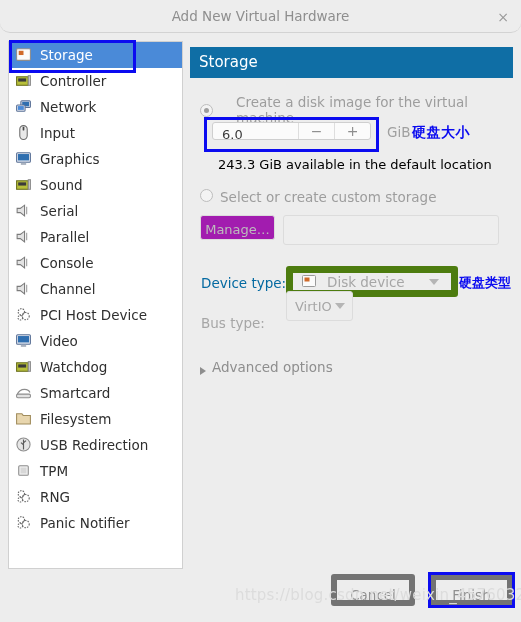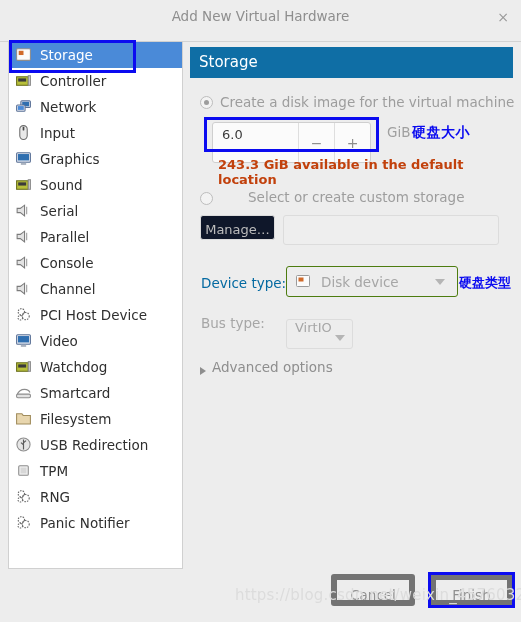--- a/index.html
+++ b/index.html
@@ -11,24 +11,25 @@
   }
   #app {
     position: relative;
     width: 521px; height: 622px;
     background: #ededed;
     box-sizing: border-box;
   }
 
   
   #titlebar {
-    position: absolute; left: 0; top: 0; width: 521px; height: 42px;
+    position: absolute; left: 0; top: 0; width: 521px; height: 33px;
     background: #ededed;
     border-bottom: 1px solid #d3d3d3;
     box-sizing: border-box;
+    border-radius: 10px;
   }
   #title-text {
     position: absolute; left: 0; top: 0; width: 521px;
     line-height: 32px; text-align: center;
     font-size: 13.5px; color: #8e8e8e;
   }
   #close-btn {
     position: absolute; right: 8px; top: 7px;
     width: 20px; height: 20px;
     line-height: 20px; text-align: center;
@@ -69,43 +70,43 @@
     width: 323px; height: 31px;
     background: #0f6ea5;
   }
   #banner-text {
     position: absolute; left: 9px; top: 0; line-height: 31px;
     font-size: 15px; color: #ffffff;
   }
 
   .dim   { color: #9d9d9d; }
 
-  #opt1-row { position: absolute; left: 200px; top: 94px; display: flex; align-items: center; }
-  #opt2-row { position: absolute; left: 200px; top: 189px; display: flex; align-items: flex-end; gap: 28px; }
+  #opt1-row { position: absolute; left: 200px; top: 94px; display: flex; align-items: center; gap: 16px; }
+  #opt2-row { position: absolute; left: 200px; top: 189px; display: flex; align-items: flex-start; }
   .radio {
     width: 13px; height: 13px; border-radius: 50%;
     border: 1px solid #bdbdbd; background: #f3f3f3;
     box-sizing: border-box; position: relative; flex: 0 0 13px;
   }
   .radio.on::after {
     content: ""; position: absolute; left: 3px; top: 3px;
     width: 5px; height: 5px; border-radius: 50%; background: #9d9d9d;
   }
   .radio-label { margin-left: 7px; font-size: 13.5px; }
 
   
   #spin-annot {
     position: absolute; left: 204px; top: 117px;
     width: 175px; height: 35px;
     border: 3px solid #0b0bf0; box-sizing: border-box;
     pointer-events: none;
   }
   #spin {
     position: absolute; left: 212px; top: 122px;
-    width: 159px; height: 41px;
+    width: 159px; height: 18px;
     background: #fbfbfb; border: 1px solid #cfcfcf;
     border-radius: 3px; box-sizing: border-box;
     display: flex; align-items: stretch;
   }
   #spin-value {
     flex: 1 1 auto; line-height: 23px; padding-left: 9px;
     font-size: 13px; color: #3c3c3c;
   }
   .spin-btn {
     width: 35px; border-left: 1px solid #dedede;
@@ -116,66 +117,66 @@
     position: absolute; left: 387px; top: 124px;
     font-size: 13.5px; color: #a0a0a0;
   }
   #annot-size {
     position: absolute; left: 412px; top: 124px;
     font-size: 14px; color: #0b0bf0; font-weight: bold;
     letter-spacing: 0.5px;
   }
   #avail-text {
     position: absolute; left: 218px; top: 157px;
-    font-size: 13px; color: #c2410c; font-weight: bold;
+    font-size: 13px; color: #000000;
   }
 
   
   #manage-btn {
     position: absolute; left: 200px; top: 215px;
     width: 75px; height: 25px;
     border: 1px solid #dcdcdc; border-radius: 3px;
-    background: #0f172a; box-sizing: border-box;
+    background: #a21caf; box-sizing: border-box;
     line-height: 28px; text-align: center;
     font-size: 13px; color: #bcbcbc;
   }
   #path-field {
     position: absolute; left: 283px; top: 215px;
     width: 216px; height: 30px;
     border: 1px solid #dcdcdc; border-radius: 3px;
     background: #eeeeee; box-sizing: border-box;
   }
 
   
   #devtype-label { position: absolute; left: 201px; top: 275px; font-size: 13.5px; color: #0369a1; }
   #devtype-combo {
     position: absolute; left: 286px; top: 266px;
     width: 172px; height: 31px;
-    border: 1px solid #4d7c0f; border-radius: 3px;
+    border: 7px solid #4d7c0f; border-radius: 3px;
     background: #ededed; box-sizing: border-box;
     display: flex; align-items: center;
   }
   #devtype-text { margin-left: 8px; font-size: 13.5px; color: #a6a6a6; }
   .arrow-down {
     width: 0; height: 0; margin-left: auto; margin-right: 12px;
     border-left: 5px solid transparent; border-right: 5px solid transparent;
     border-top: 6px solid #b5b5b5;
   }
   #annot-type {
     position: absolute; left: 459px; top: 274px;
     font-size: 13px; color: #0b0bf0; font-weight: bold;
   }
 
   #bustype-label { position: absolute; left: 201px; top: 315px; font-size: 13.5px; color: #a6a6a6; }
   #bustype-combo {
-    position: absolute; left: 286px; top: 319px;
+    position: absolute; left: 286px; top: 291px;
     width: 67px; height: 30px;
     border: 1px solid #dcdcdc; border-radius: 3px;
     background: #ededed; box-sizing: border-box;
-    display: flex; align-items: flex-start; flex-direction: column;
+    display: flex; align-items: center;
   }
   #bustype-text { margin-left: 8px; font-size: 13px; color: #a6a6a6; }
 
   
   #advanced {
     position: absolute; left: 200px; top: 359px;
     display: flex; align-items: flex-end;
     font-size: 13.5px; color: #8e8e8e;
   }
   .arrow-right {

